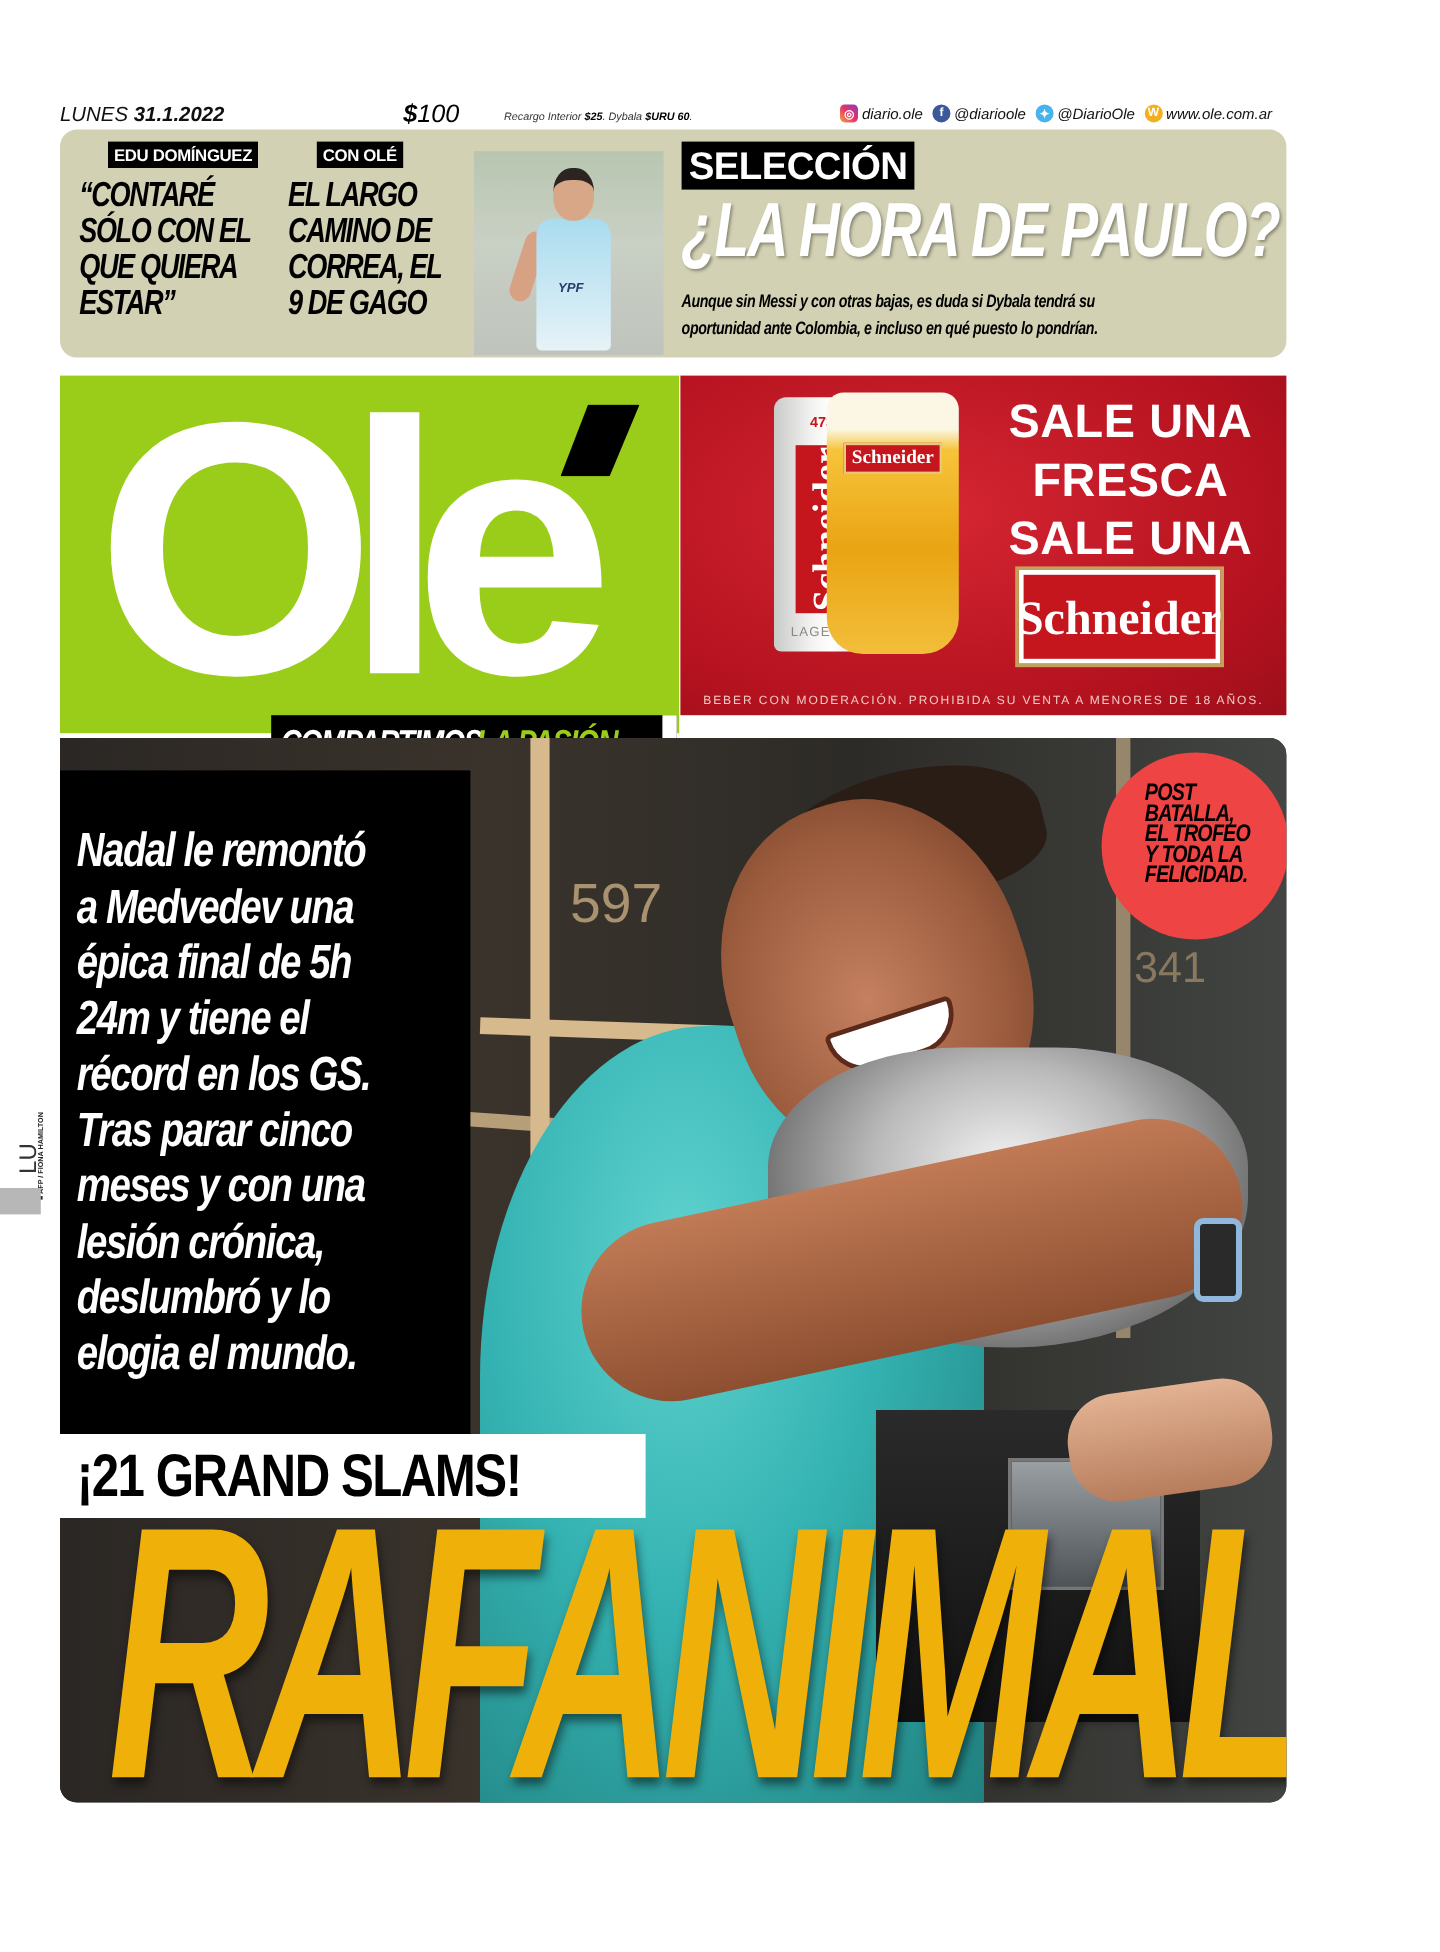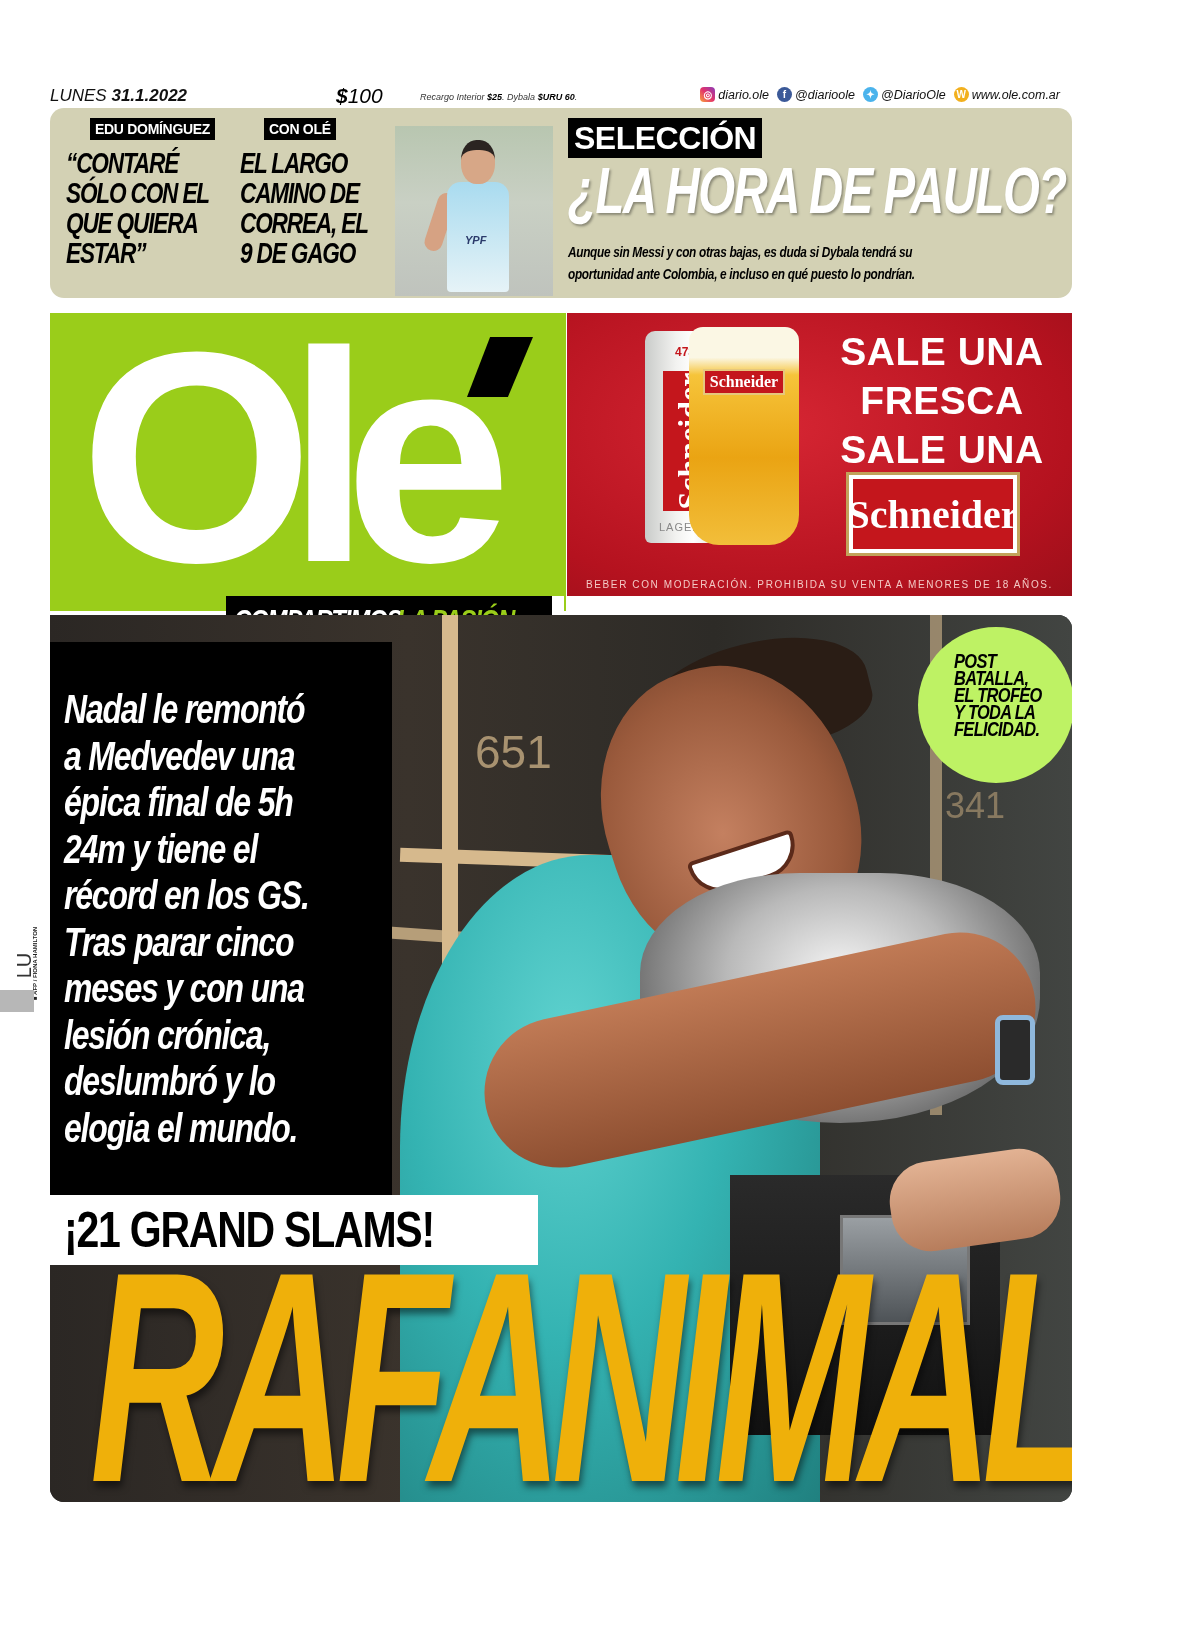--- a/index.html
+++ b/index.html
@@ -75,21 +75,21 @@
   .nadal-smile { position: absolute; left: 640px; top: 230px; width: 110px; height: 40px; background: #fff; border-radius: 10px 10px 60px 60px; transform: rotate(-18deg); border: 4px solid #5b2a1a; }
   .trophy { position: absolute; left: 590px; top: 258px; width: 400px; height: 250px; background: radial-gradient(ellipse at 50% 40%, #f4f4f4 0%, #b9b9b9 40%, #6d6d6d 75%, #3d3d3d 100%); border-radius: 40% 40% 50% 50%; }
   .trophy-base { position: absolute; left: 680px; top: 560px; width: 270px; height: 260px; background: linear-gradient(180deg,#2a2a2a,#111); }
   .plaque { position: absolute; left: 790px; top: 600px; width: 130px; height: 110px; background: linear-gradient(180deg,#9a9fa3,#4e5357); border: 3px solid #777; }
   .nadal-arm { position: absolute; left: 430px; top: 360px; width: 560px; height: 150px; background: linear-gradient(180deg,#c07a55,#8e4f31); border-radius: 75px; transform: rotate(-12deg); }
   .nadal-watch { position: absolute; left: 945px; top: 400px; width: 40px; height: 70px; background: #2a2a2a; border-radius: 8px; border: 5px solid #8fb8dc; }
   .hand { position: absolute; left: 840px; top: 540px; width: 170px; height: 90px; background: linear-gradient(180deg,#e2b293,#b77d5c); border-radius: 40px; transform: rotate(-8deg); }
 
   .deck { position: absolute; left: 0; top: 27px; width: 342px; height: 555px; background: #000; text-decoration: underline; }
   .deck-text { position: absolute; left: 14px; top: 44px; width: 420px; color: #fff; font-weight: 700; font-style: italic; font-size: 40px; line-height: 46.5px; letter-spacing: -1.5px; transform: scaleX(0.8); transform-origin: left top; }
-  .bubble { position: absolute; left: 868px; top: 12px; width: 156px; height: 156px; border-radius: 50%; background: #bef264; }
+  .bubble { position: absolute; left: 868px; top: 12px; width: 156px; height: 156px; border-radius: 50%; background: #ef4444; }
   .bubble-text { position: absolute; left: 36px; top: 26px; width: 120px; font-weight: 700; font-style: italic; font-size: 20px; line-height: 17px; letter-spacing: -0.8px; transform: scaleX(0.82); transform-origin: left top; }
 
   .kicker-band { position: absolute; left: 0; top: 580px; height: 70px; width: 488px; background: #fff; padding-left: 14px; display: flex; align-items: center; }
   .kicker-band span { font-weight: 700; font-size: 50px; letter-spacing: -1.5px; transform: scaleX(0.82); transform-origin: left center; display: inline-block; white-space: nowrap; }
   .main-headline { position: absolute; left: 40px; top: 632px; width: 1000px; color: #efb00a; font-weight: 700; font-style: italic; font-size: 300px; line-height: 260px; letter-spacing: -18px; transform: scaleX(0.62); transform-origin: left top; white-space: nowrap; text-shadow: 3px 6px 10px rgba(0,0,0,0.5); }
 
   
   .credit { position: absolute; left: 26px; top: 880px; width: 120px; transform: rotate(-90deg); transform-origin: left top; font-size: 6px; font-weight: 700; color: #222; white-space: nowrap; }
   .edition { position: absolute; left: 12px; top: 954px; font-size: 20px; color: #333; transform: rotate(-90deg); }
   .gray-tab { position: absolute; left: 0; top: 990px; width: 34px; height: 22px; background: #b7b7b7; }
@@ -190,21 +190,21 @@
   <div class="ad-brand">Schneider</div>
   <div class="ad-disclaimer">BEBER CON MODERACIÓN. PROHIBIDA SU VENTA A MENORES DE 18 AÑOS.</div>
 </div>
 
 <div class="story">
   <div class="photo-bg"></div>
   <div class="locker-frame" style="left:392px;top:0;width:16px;height:620px;"></div>
   <div class="locker-frame" style="left:880px;top:0;width:12px;height:500px;opacity:.6;"></div>
   <div class="locker-frame" style="left:350px;top:240px;width:420px;height:14px;transform:rotate(2deg);"></div>
   <div class="locker-frame" style="left:310px;top:320px;width:300px;height:12px;transform:rotate(4deg);opacity:.8;"></div>
-  <div class="locker-num" style="left:425px;top:110px;font-size:46px;">651</div>
+  <div class="locker-num" style="left:425px;top:110px;font-size:46px;">597</div>
   <div class="locker-num" style="left:895px;top:170px;font-size:36px;opacity:.7;">341</div>
 
   <div class="nadal-shirt"></div>
   <div class="nadal-hair"></div>
   <div class="nadal-head"></div>
   <div class="nadal-smile"></div>
   <div class="trophy-base"></div>
   <div class="plaque"></div>
   <div class="trophy"></div>
   <div class="nadal-arm"></div>

